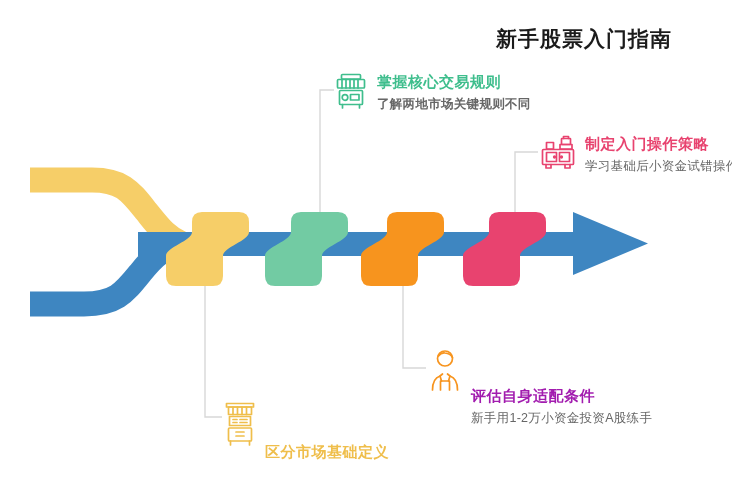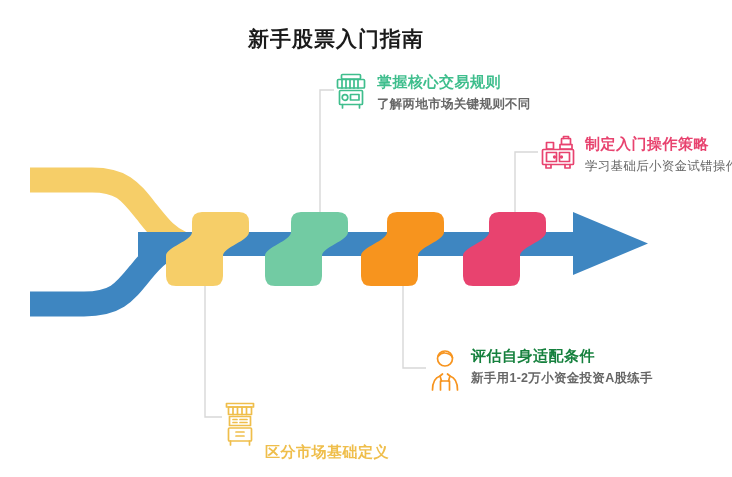--- a/index.html
+++ b/index.html
@@ -1,21 +1,21 @@
 <!DOCTYPE html>
 <html><head>
 <meta charset="utf-8">
 <style>
   html,body{margin:0;padding:0;}
   body{
     width:732px;height:477px;position:relative;background:#ffffff;overflow:hidden;
     font-family:"Liberation Sans","DejaVu Sans",sans-serif;
   }
   .page-title{
-    position:absolute;top:25px;left:0;width:672px;text-align:center;
+    position:absolute;top:25px;left:0;width:672px;text-align:right;
     font-size:21px;font-weight:700;color:#1b1b1b;letter-spacing:1px;
   }
   .diagram-svg{position:absolute;left:0;top:0;}
   .callout{position:absolute;display:flex;align-items:flex-start;}
   .callout .icon{flex:0 0 auto;}
   .callout .texts{margin-left:9px;display:flex;flex-direction:column;gap:4px;}
   .c-title{font-size:15px;font-weight:700;letter-spacing:0.5px;white-space:nowrap;}
   .c-sub{font-size:12.5px;color:#666666;letter-spacing:0.3px;white-space:nowrap;}
   svg.icon-svg{display:block;fill:none;stroke:currentColor;stroke-width:1.7;
     stroke-linecap:round;stroke-linejoin:round;}
@@ -89,22 +89,22 @@
   <div class="icon">
     <svg class="icon-svg" width="34" height="44" viewBox="0 0 34 44">
       <circle cx="17" cy="11.5" r="7.5"></circle>
       <path d="M10.5 9 Q13 5.5 17 6 Q22.5 6.5 24.5 10.5"></path>
       <path d="M4.5 43 Q4.5 31.5 12 29 L14.5 27 M19.5 27 L22 29 Q29.5 31.5 29.5 43"></path>
       <path d="M12 29 L13.5 34 M22 29 L20.5 34"></path>
       <path d="M12.5 34 h9 v9 M12.5 34 v9"></path>
     </svg>
   </div>
   <div class="texts">
-    <div class="c-title" style="color: #15803d;">评估自身适配条件</div>
-    <div class="c-sub" style="color: rgb(102, 102, 102); font-weight: bold;">新手用1-2万小资金投资A股练手</div>
+    <div class="c-title" style="color: #a21caf; margin-top: 40px;">评估自身适配条件</div>
+    <div class="c-sub" style="color: rgb(102, 102, 102);">新手用1-2万小资金投资A股练手</div>
   </div>
 </div>
 
 <div class="callout" style="left: 224px; top: 401px; color: rgb(239, 190, 75);">
   <div class="icon">
     <svg class="icon-svg" width="32" height="46" viewBox="0 0 32 46">
       <rect x="2.5" y="2.5" width="27" height="3.5"></rect>
       <rect x="4.5" y="6" width="23" height="7.5"></rect>
       <path d="M9 6v7.5 M13.5 6v7.5 M18 6v7.5 M22.5 6v7.5"></path>
       <rect x="5.5" y="15.5" width="21" height="9"></rect>

